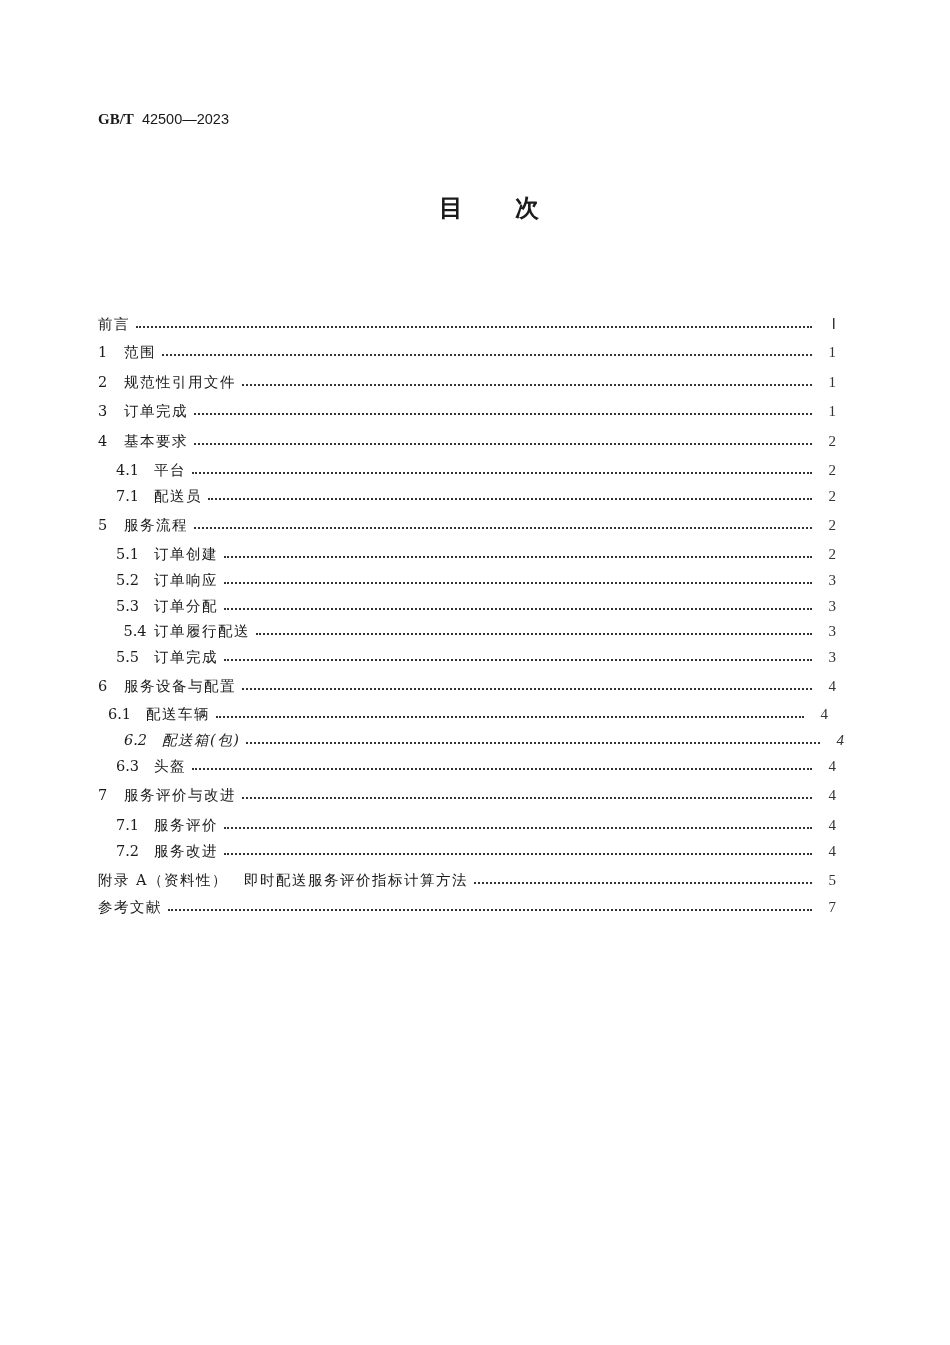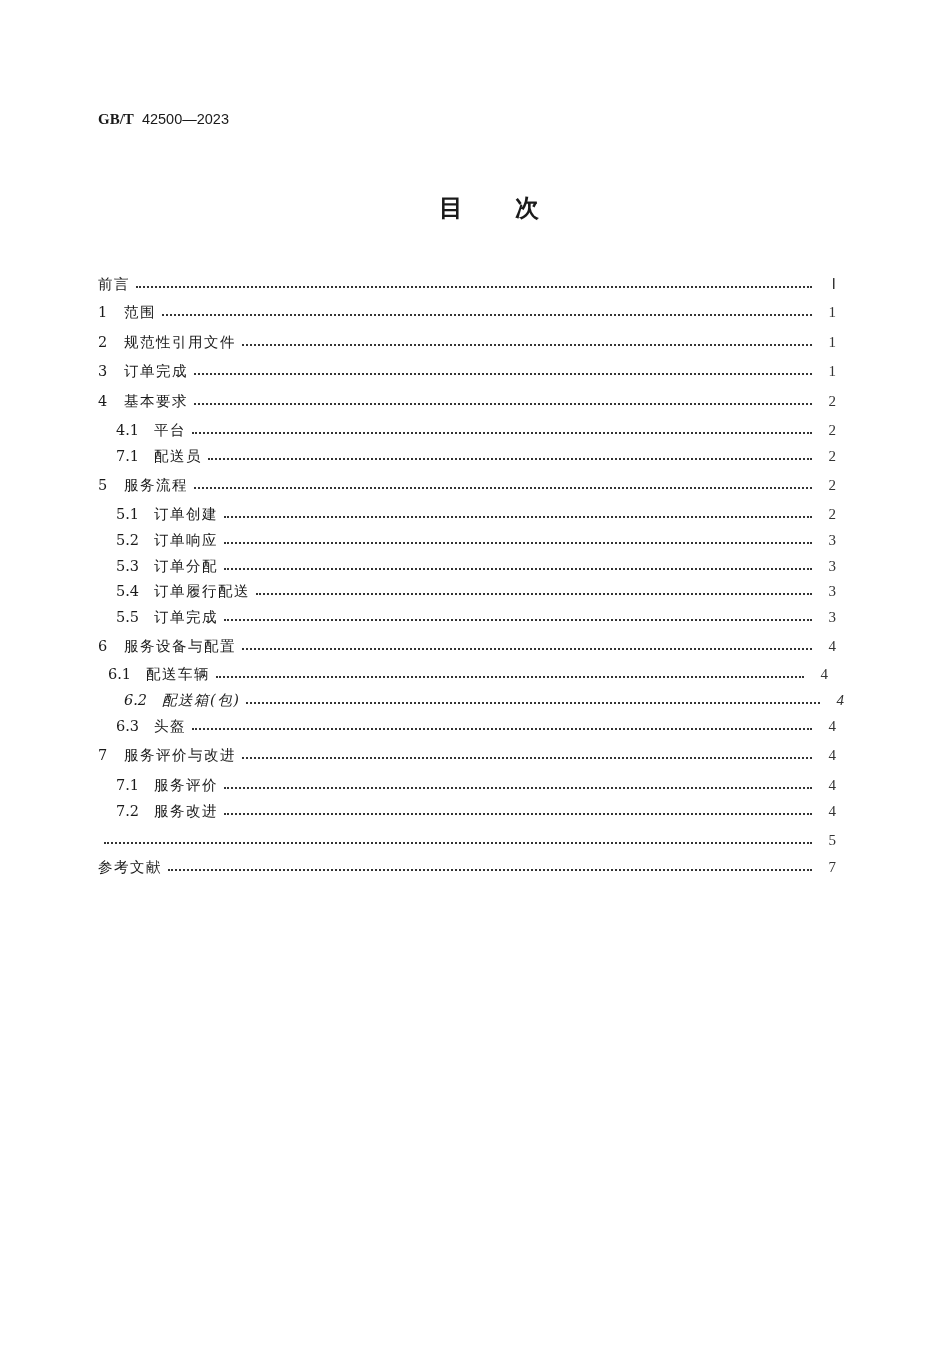--- a/index.html
+++ b/index.html
@@ -6,21 +6,21 @@
   body { width:950px; height:1345px; position:relative; overflow:hidden;
          font-family:"DejaVu Serif", "Liberation Serif", serif; color:#1a1a1a; }
   .std-code { position:absolute; left:98px; top:111px; font-size:14.5px;
               font-family:"Liberation Sans", sans-serif; }
   .std-code b { font-family:"Liberation Serif", serif; font-weight:bold; font-size:15px;margin-top:8px; }
   .title { position:absolute; left:0; width:950px; top:192px; text-align:center;
            font-size:24px; font-weight:bold; letter-spacing:52px; padding-left:40px;
            font-family:"DejaVu Sans", sans-serif; }
   .toc { position:absolute; left:0; top:0; width:950px; }
   .row { position:absolute; height:20px; display:flex; align-items:center;
-         font-size:14.5px; line-height:20px; }
+         font-size:14.5px; line-height:20px;margin-top:40px; }
   .row .num { display:inline-block; }
   .row .label { white-space:nowrap; letter-spacing:1.5px; }
   .row .leader { flex:1; overflow:hidden; white-space:nowrap; margin:0 6px;
                  border-bottom:2px dotted #333; height:0; position:relative; top:3px; }
   .row .page { width:18px; text-align:right; font-family:"Liberation Serif", serif;
                font-size:15px; color:#333; }
 </style>
 </head>
 <body>
 
@@ -91,21 +91,21 @@
       <span class="leader"></span>
       <span class="page">3</span>
     </div>
     <div class="row" style="left: 116px; width: 720px; top: 556px;">
       <span class="num" style="width: 38px;">5.3</span>
       <span class="label">订单分配</span>
       <span class="leader"></span>
       <span class="page">3</span>
     </div>
     <div class="row" style="left: 116px; width: 720px; top: 581px;">
-      <span class="num" style="width: 38px;">5.4</span>
+      <span class="num" style="width: 38px; text-align: center;">5.4</span>
       <span class="label">订单履行配送</span>
       <span class="leader"></span>
       <span class="page">3</span>
     </div>
     <div class="row" style="left: 116px; width: 720px; top: 607px;">
       <span class="num" style="width: 38px;">5.5</span>
       <span class="label">订单完成</span>
       <span class="leader"></span>
       <span class="page">3</span>
     </div>
@@ -145,20 +145,21 @@
       <span class="leader"></span>
       <span class="page">4</span>
     </div>
     <div class="row" style="left: 116px; width: 720px; top: 801px;">
       <span class="num" style="width: 38px;">7.2</span>
       <span class="label">服务改进</span>
       <span class="leader"></span>
       <span class="page">4</span>
     </div>
     <div class="row" style="left: 98px; width: 738px; top: 830px;">
+      <span class="label">附录 A（资料性）　即时配送服务评价指标计算方法</span>
       <span class="leader"></span>
       <span class="page">5</span>
     </div>
     <div class="row" style="left: 98px; width: 738px; top: 857px;">
       <span class="label">参考文献</span>
       <span class="leader"></span>
       <span class="page">7</span>
     </div>
   </div>
 

